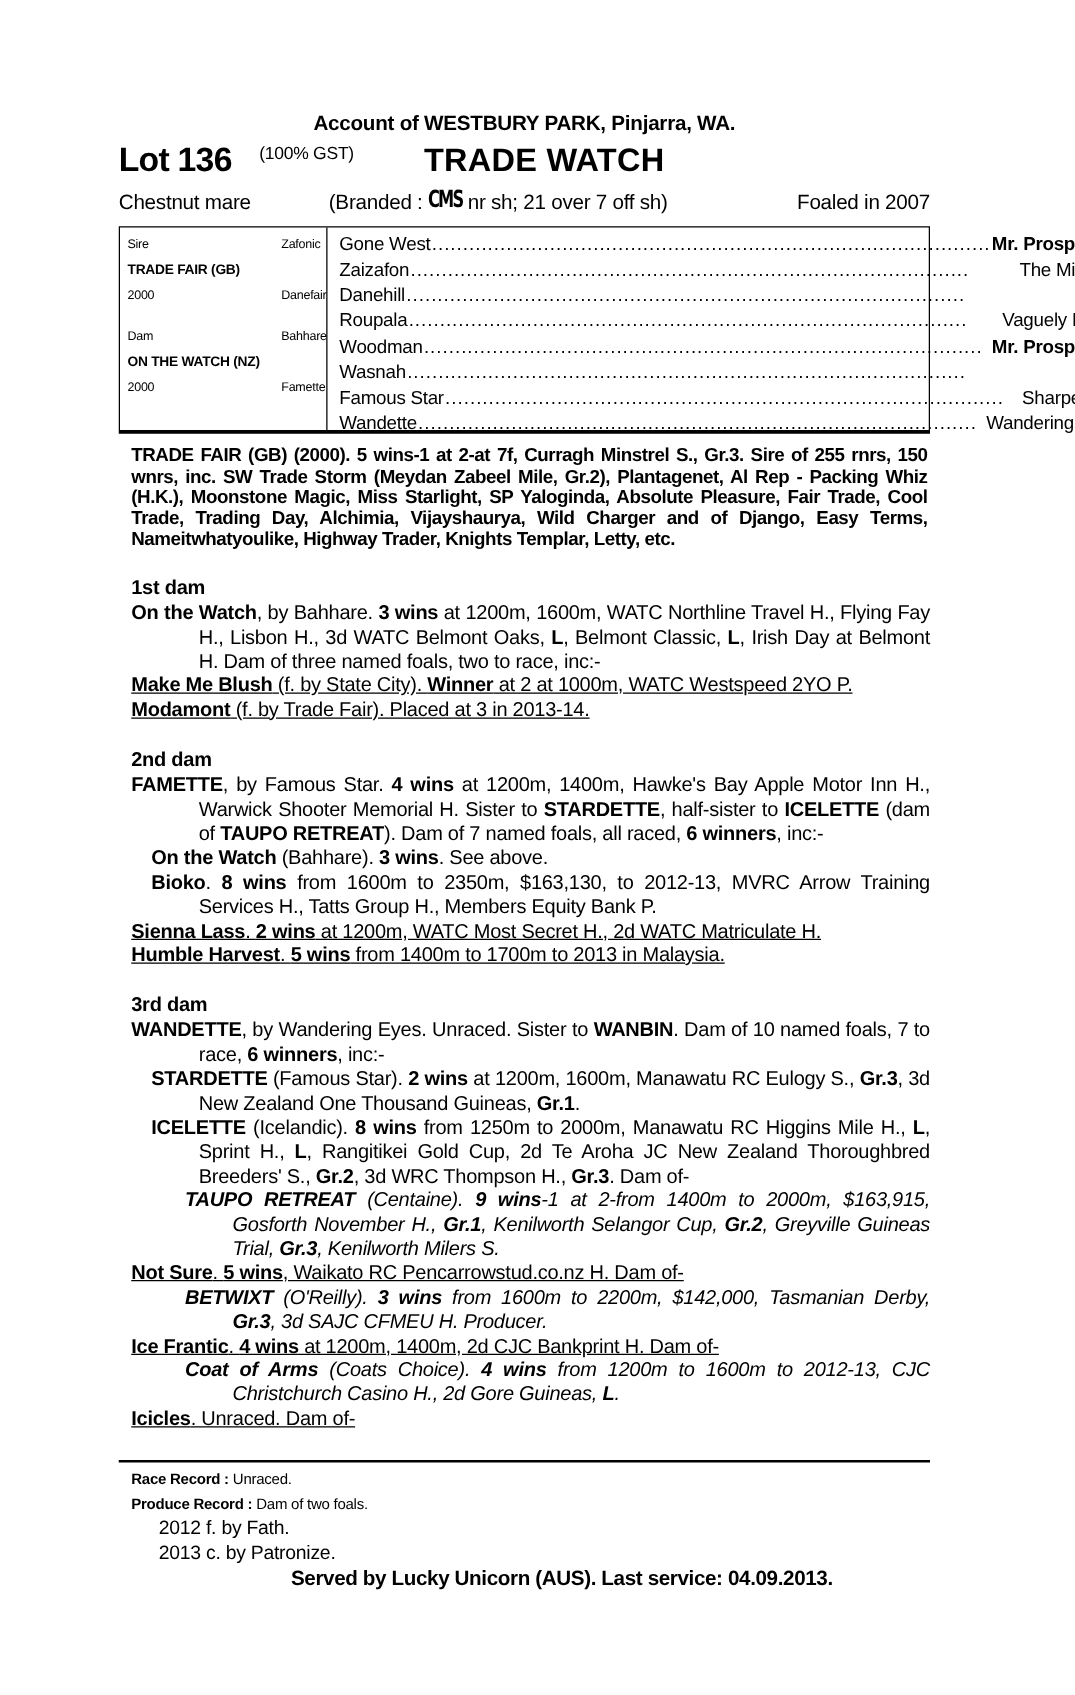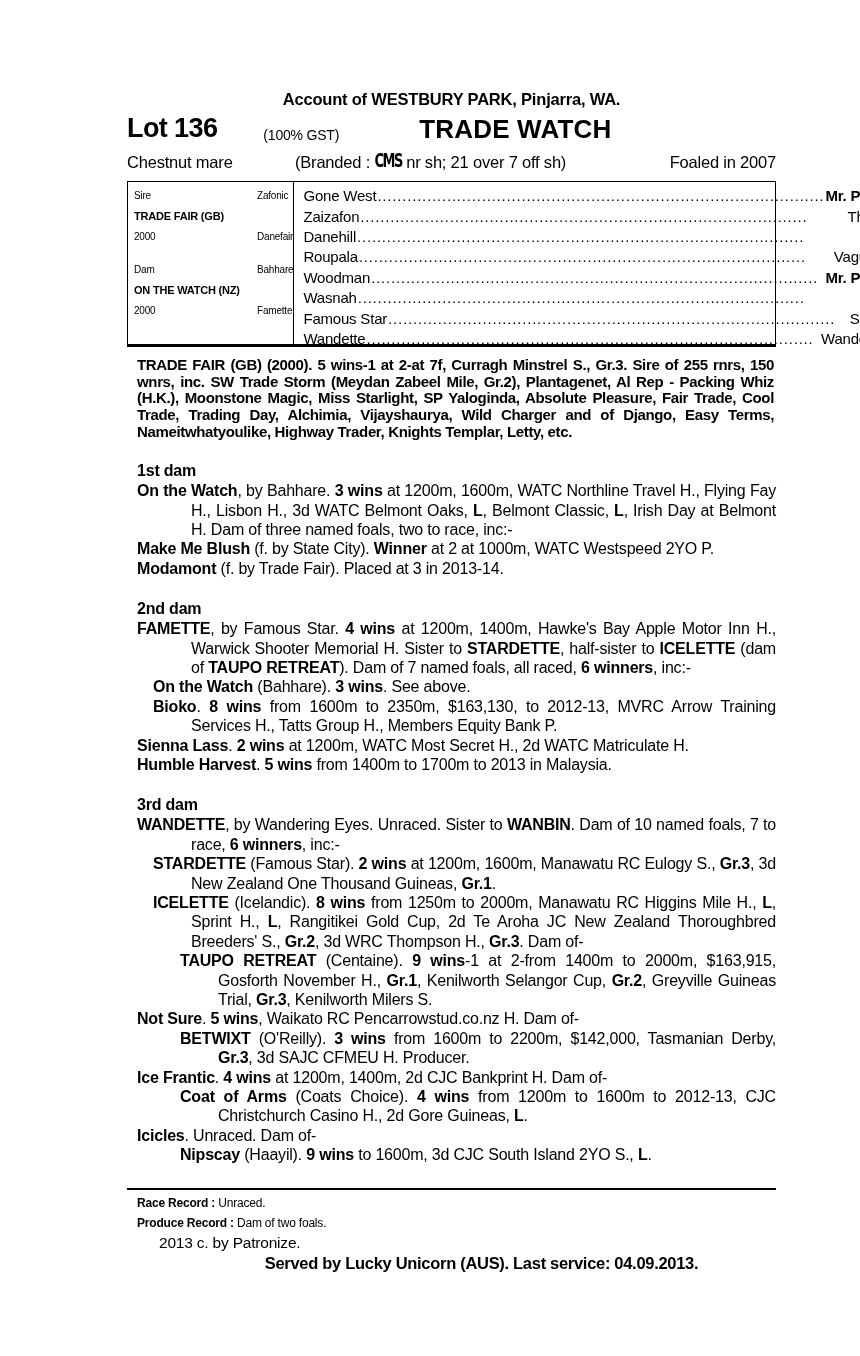--- a/index.html
+++ b/index.html
@@ -16,40 +16,39 @@
   }
   .page {
     position: relative;
     width: 860px;
     height: 1356px;
     box-sizing: border-box;
     padding: 0;
   }
   .content {
     position: absolute;
-    left: 127px;
+    left: 95px;
     top: 0;
     width: 649px;
   }
 
   
   .account-line {
     text-align: center;
     font-size: 16.5px;
     font-weight: bold;
     letter-spacing: -0.2px;
     margin-top: 90px;
     line-height: 1.1;
   }
   .lot-row {
     display: flex;
-    align-items: flex-end;
+    align-items: flex-start;
     margin-top: 7px;
     line-height: 1.0;
-    gap: 24px;
   }
   .lot-number {
     font-size: 27px;
     font-weight: bold;
     letter-spacing: -0.6px;
   }
   .lot-gst {
     font-size: 14px;
     margin-left: 22px;
     letter-spacing: -0.2px;
@@ -155,24 +154,24 @@
     margin-bottom: 1px;
     padding-left: 10px;
   }
   .txt {
     font-size: 16px;
     line-height: 19.4px;
     letter-spacing: -0.2px;
     text-align: justify;
     text-align-last: left;
   }
-  .lvl0 { padding-left: 10px;  text-indent: 0; }
+  .lvl0 { padding-left: 10px;  text-indent: 0; text-decoration: underline; }
   .lvl0h { padding-left: 64px; text-indent: -54px; }
   .lvl1 { padding-left: 64px;  text-indent: -38px; }
-  .lvl2 { padding-left: 91px;  text-indent: -38px; }
+  .lvl2 { padding-left: 91px;  text-indent: -38px; font-style: italic; }
   b { font-weight: bold; }
 
   
   .rule {
     border-top: 2px solid #000;
     margin-top: 23px;
     margin-bottom: 3px;
   }
   .rec-line {
     font-size: 12px;
@@ -303,29 +302,29 @@
     <div class="dam-heading">3rd dam</div>
     <div class="txt lvl0h"><b>WANDETTE</b>, by Wandering Eyes. Unraced. Sister to <b>WANBIN</b>. Dam of 10 named foals, 7 to race, <b>6 winners</b>, inc:-</div>
     <div class="txt lvl1"><b>STARDETTE</b> (Famous Star). <b>2 wins</b> at 1200m, 1600m, Manawatu RC Eulogy S., <b>Gr.3</b>, 3d New Zealand One Thousand Guineas, <b>Gr.1</b>.</div>
     <div class="txt lvl1"><b>ICELETTE</b> (Icelandic). <b>8 wins</b> from 1250m to 2000m, Manawatu RC Higgins Mile H., <b>L</b>, Sprint H., <b>L</b>, Rangitikei Gold Cup, 2d Te Aroha JC New Zealand Thoroughbred Breeders' S., <b>Gr.2</b>, 3d WRC Thompson H., <b>Gr.3</b>. Dam of-</div>
     <div class="txt lvl2"><b>TAUPO RETREAT</b> (Centaine). <b>9 wins</b>-1 at 2-from 1400m to 2000m, $163,915, Gosforth November H., <b>Gr.1</b>, Kenilworth Selangor Cup, <b>Gr.2</b>, Greyville Guineas Trial, <b>Gr.3</b>, Kenilworth Milers S.</div>
     <div class="txt lvl0"><b>Not Sure</b>. <b>5 wins</b>, Waikato RC Pencarrowstud.co.nz H. Dam of-</div>
     <div class="txt lvl2"><b>BETWIXT</b> (O'Reilly). <b>3 wins</b> from 1600m to 2200m, $142,000, Tasmanian Derby, <b>Gr.3</b>, 3d SAJC CFMEU H. Producer.</div>
     <div class="txt lvl0"><b>Ice Frantic</b>. <b>4 wins</b> at 1200m, 1400m, 2d CJC Bankprint H. Dam of-</div>
     <div class="txt lvl2"><b>Coat of Arms</b> (Coats Choice). <b>4 wins</b> from 1200m to 1600m to 2012-13, CJC Christchurch Casino H., 2d Gore Guineas, <b>L</b>.</div>
     <div class="txt lvl0"><b>Icicles</b>. Unraced. Dam of-</div>
-    <div class="txt lvl2"><b>Nipscay</b> (Haayil). <b>9 wins</b> to 1600m, 3d CJC South Island 2YO S., <b>L</b>.</div>
 
     <div class="rule"></div>
 
     <div class="rec-line">
       <span class="lbl">Race Record :</span>
       <span>Unraced.</span>
     </div>
     <div class="rec-line">
       <span class="lbl">Produce Record :</span>
       <span>Dam of two foals.</span>
     </div>
+    <div class="foal-line">2012 f. by Fath.</div>
     <div class="foal-line">2013 c. by Patronize.</div>
     <div class="served">Served by Lucky Unicorn (AUS). Last service: 04.09.2013.</div>
 
   </div>
 </div>
 
 </body></html>

